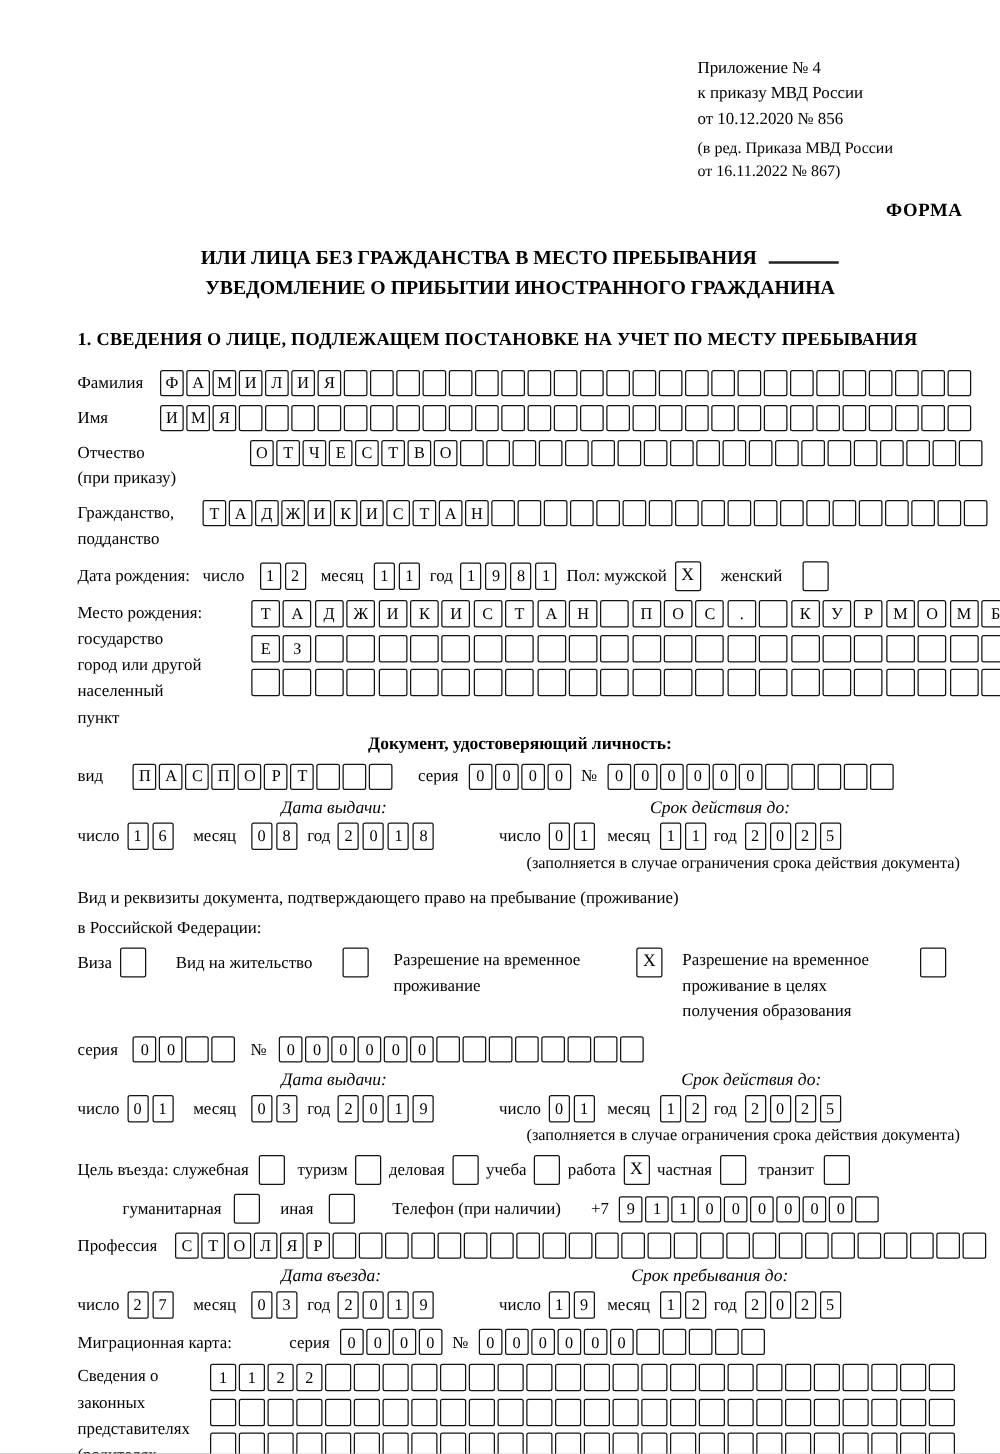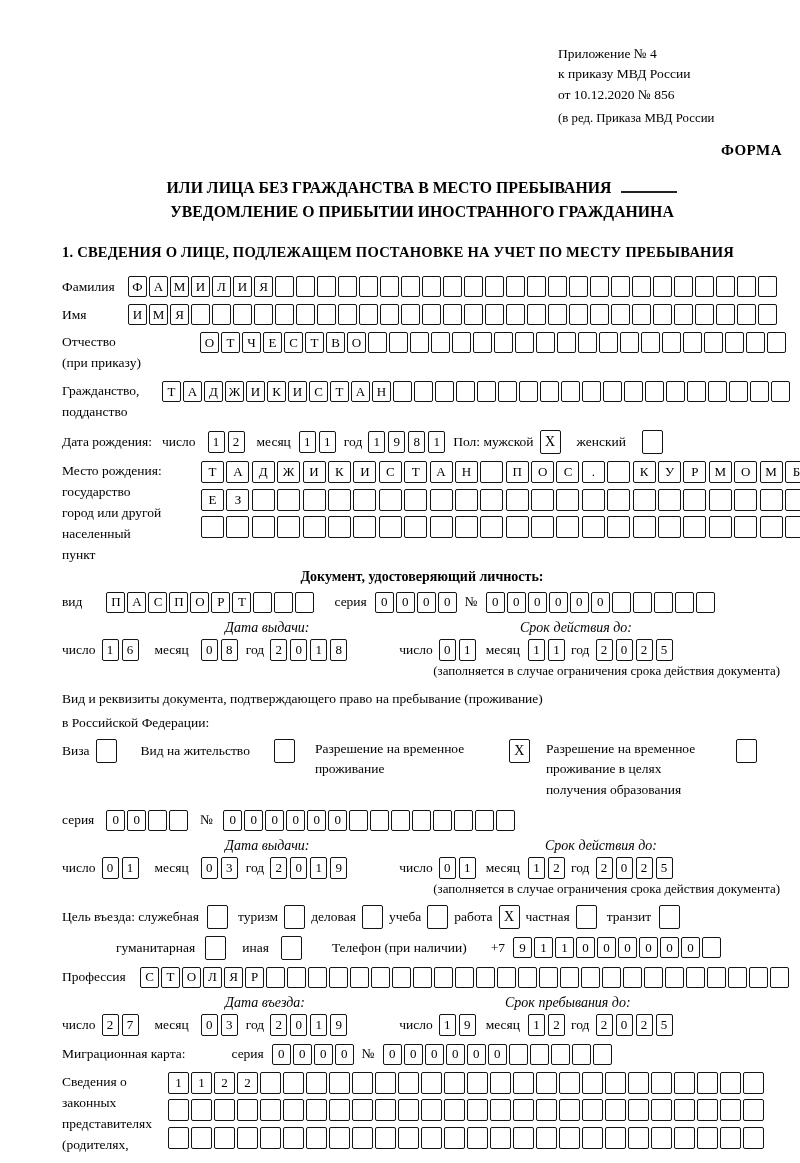--- a/index.html
+++ b/index.html
@@ -1,21 +1,21 @@
 <!DOCTYPE html>
 <html><head>
 <meta charset="utf-8">
 <style>
   * { margin:0; padding:0; box-sizing:border-box; }
   html,body { background:#888; }
   body { width:800px; }
   .page {
     position:relative; width:800px; height:1163px; background:#ffffff;
     font-family:"Liberation Serif", serif; color:#000;
-    padding:44px 18px 0 62px; font-size:13.5px; overflow:hidden;
+    padding:44px 30px 0 62px; font-size:13.5px; overflow:hidden;
   }
   .top-note { margin-left:496px; line-height:1.5; font-size:13.5px; }
   .top-note .sub { font-size:12.8px; }
   .top-note .gap { height:4px; }
   .forma { text-align:right; font-weight:bold; font-size:15px; margin-top:14px; letter-spacing:.5px; }
   .title { text-align:center; font-weight:bold; font-size:15.8px; line-height:1.5; margin-top:17px; }
   .uline { display:inline-block; width:56px; border-bottom:2px solid #222; margin-left:10px; height:14px; }
   .sec-title { font-weight:bold; font-size:14.6px; margin-top:21px; margin-bottom:15px; letter-spacing:.2px; }
 
   .row { display:flex; align-items:center; margin-bottom:7px; }
@@ -52,20 +52,21 @@
 <body>
 
 <div class="page">
 
   <div class="top-note">
     <div>Приложение № 4</div>
     <div>к приказу МВД России</div>
     <div>от 10.12.2020 № 856</div>
     <div class="gap"></div>
     <div class="sub">(в ред. Приказа МВД России</div>
+    <div class="sub">от 16.11.2022 № 867)</div>
   </div>
 
   <div class="forma">ФОРМА</div>
 
   <div class="title">
     <div>
       <span>ИЛИ ЛИЦА БЕЗ ГРАЖДАНСТВА В МЕСТО ПРЕБЫВАНИЯ</span><span class="uline"></span>
     </div>
     <div>УВЕДОМЛЕНИЕ О ПРИБЫТИИ ИНОСТРАННОГО ГРАЖДАНИНА</div>
   </div>
@@ -545,21 +546,21 @@
     <span class="lbl ml6">частная</span>
     <div class="cells cb ml6">
         <span class="cell"></span>
       </div>
     <span class="lbl ml10">транзит</span>
     <div class="cells cb ml8">
         <span class="cell"></span>
       </div>
   </div>
 
-  <div class="row" style="margin-left:54px;">
+  <div class="row" style="margin-left:36px;">
     <span class="lbl">гуманитарная</span>
     <div class="cells cb ml10">
         <span class="cell"></span>
       </div>
     <span class="lbl ml16">иная</span>
     <div class="cells cb ml12">
         <span class="cell"></span>
       </div>
     <span class="lbl ml30">Телефон (при наличии)</span>
     <span class="lbl ml24">+7</span>

